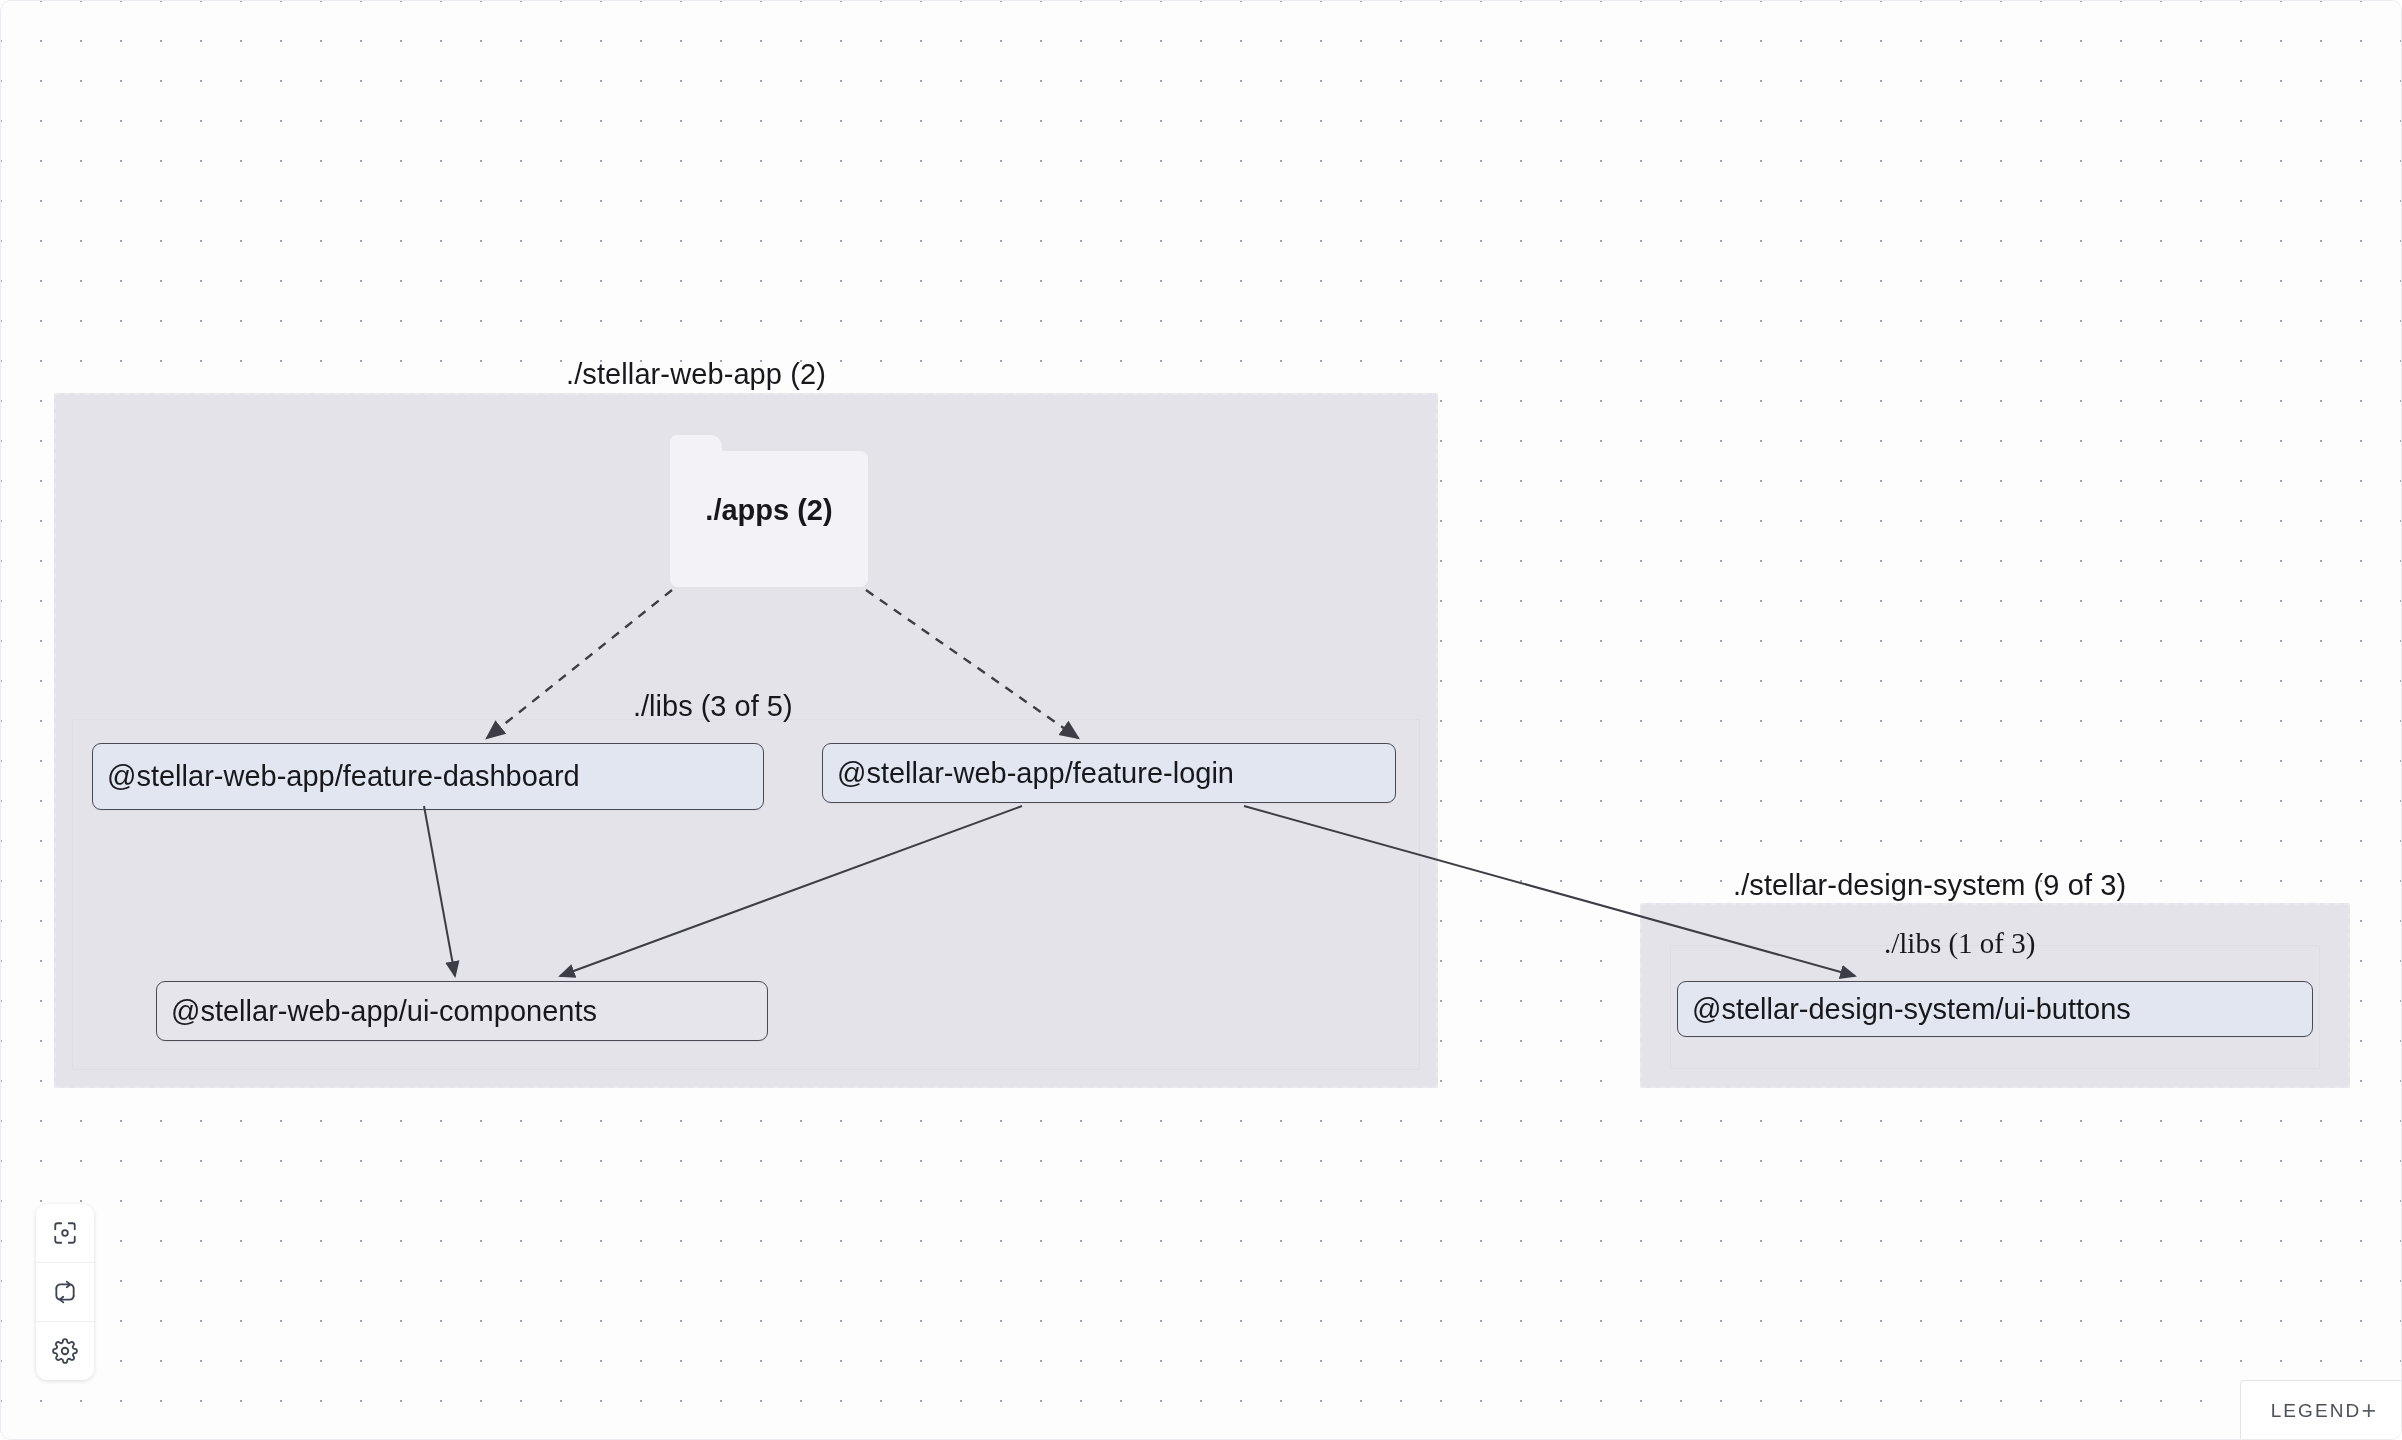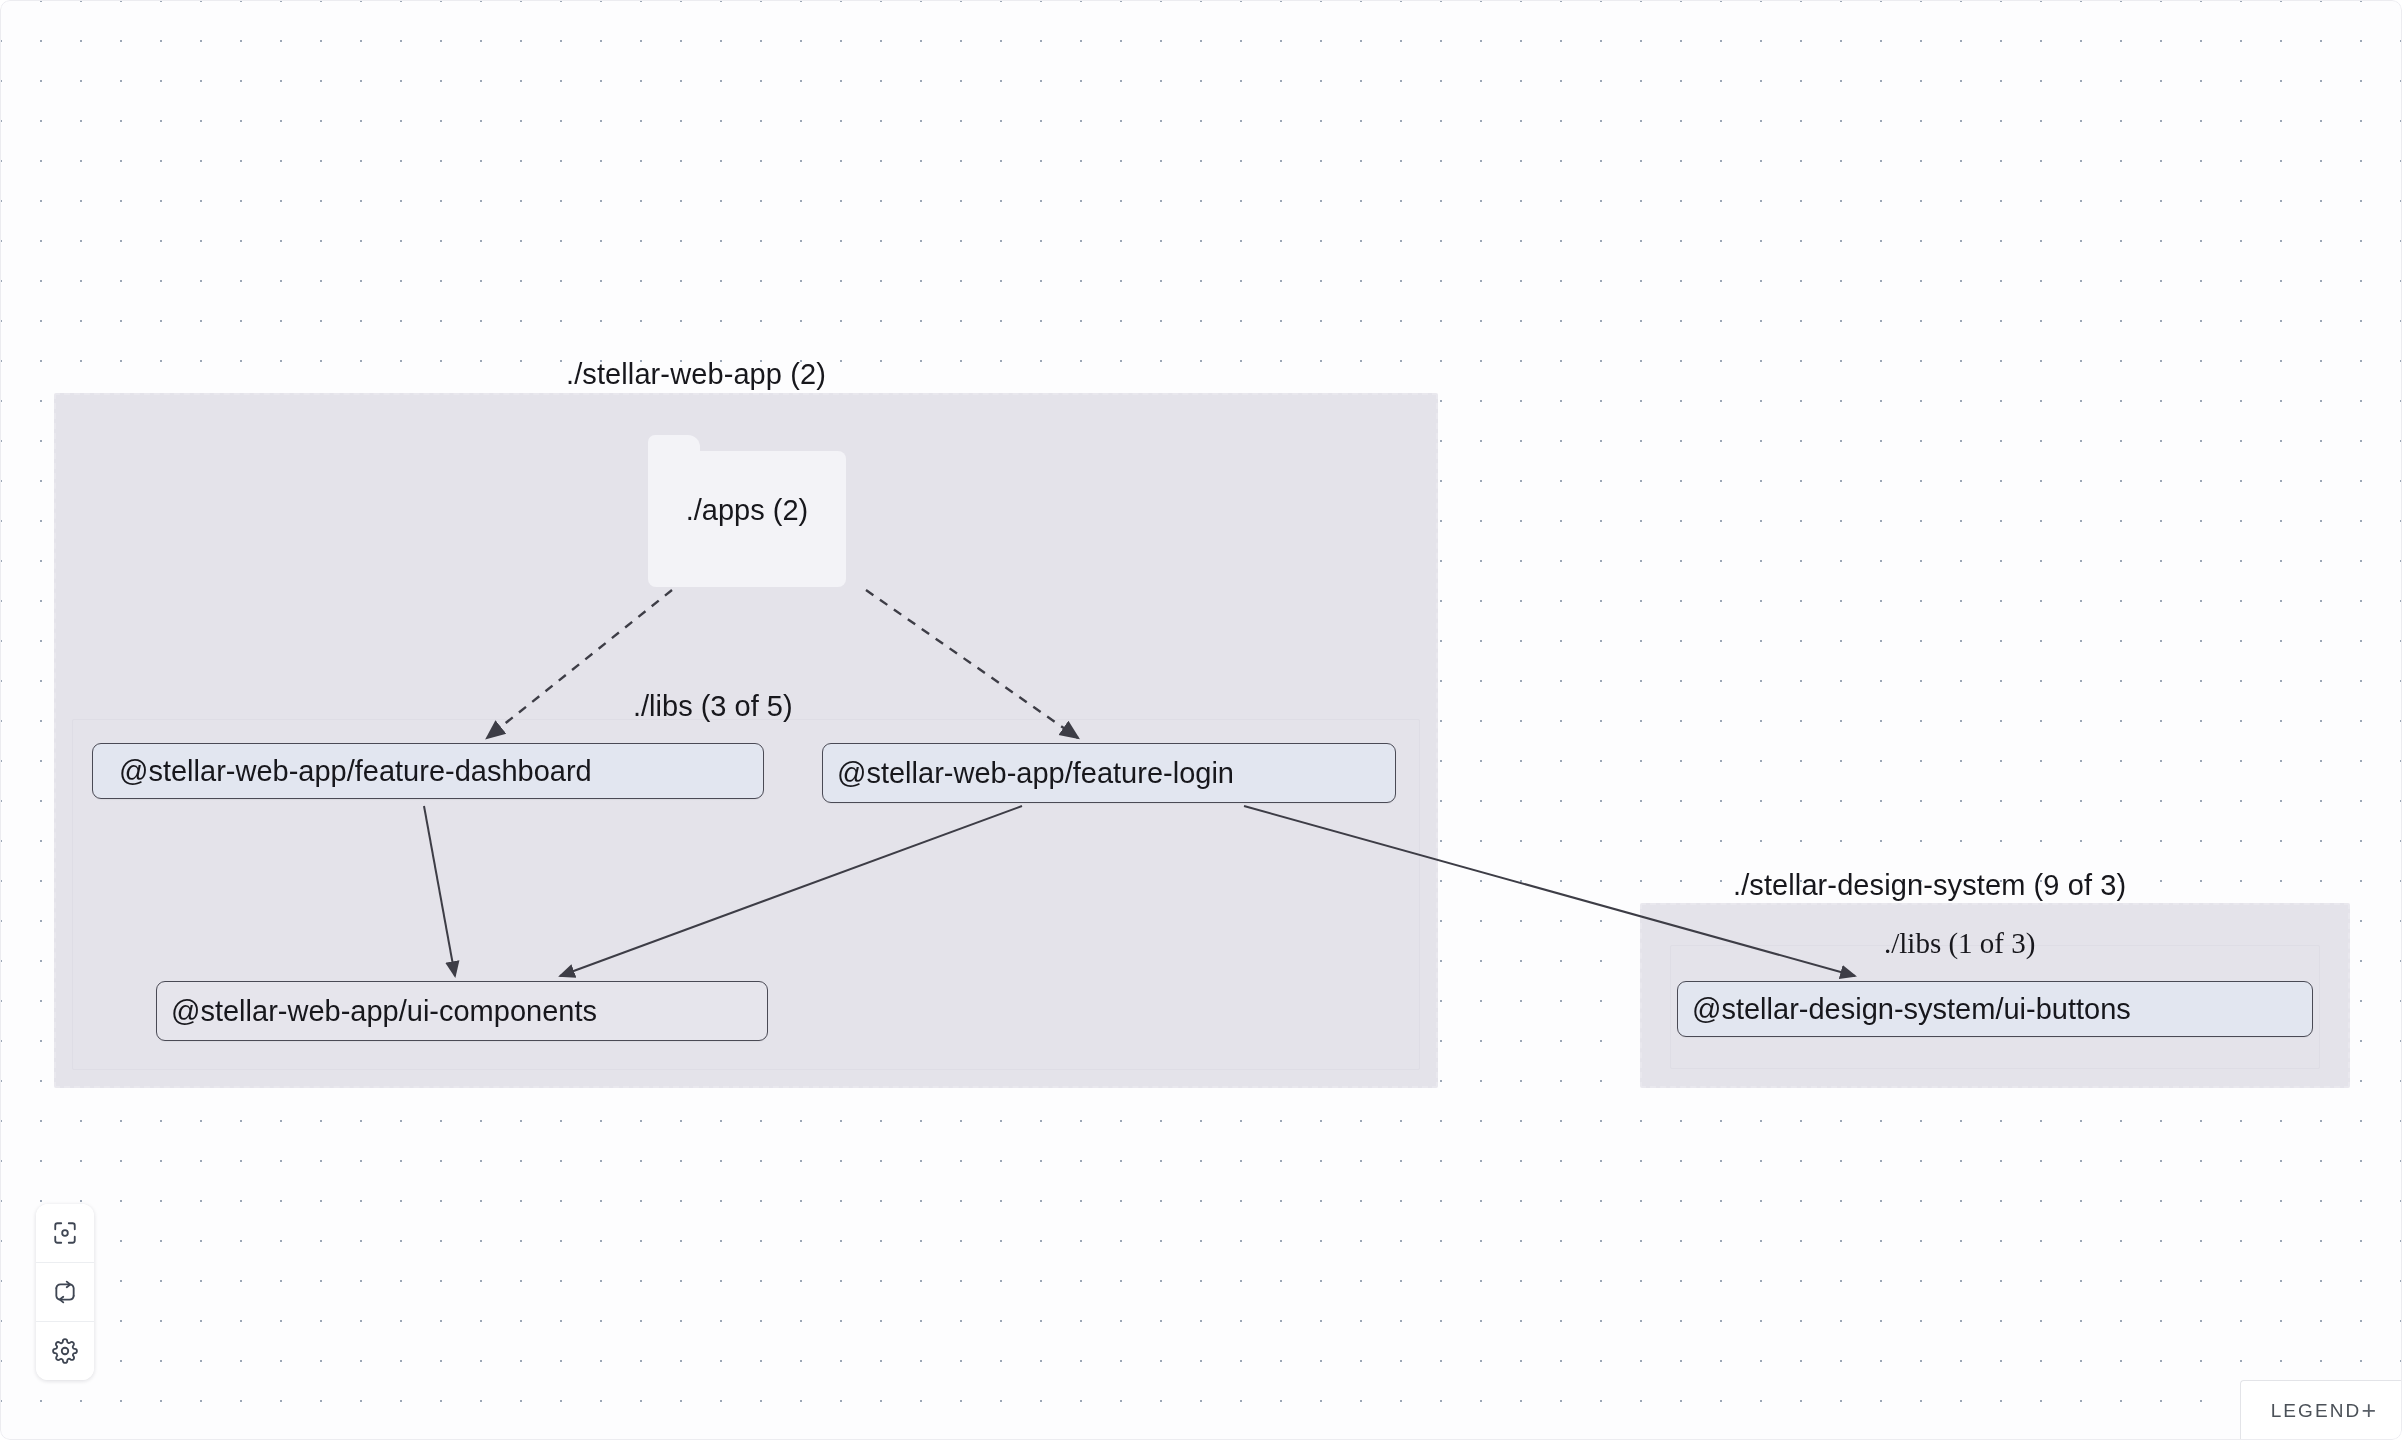--- a/index.html
+++ b/index.html
@@ -211,28 +211,28 @@
 
     <line x1="866" y1="590" x2="1078" y2="738" stroke="#3d3d46" stroke-width="2.4" stroke-dasharray="9 8" marker-end="url(#arrowhead)"></line>
 
     <line x1="424" y1="806" x2="455" y2="976" stroke="#3d3d46" stroke-width="2" marker-end="url(#arrowhead)"></line>
 
     <line x1="1022" y1="806" x2="560" y2="976" stroke="#3d3d46" stroke-width="2" marker-end="url(#arrowhead)"></line>
 
     <line x1="1244" y1="806" x2="1855" y2="976" stroke="#3d3d46" stroke-width="2" marker-end="url(#arrowhead)"></line>
   </svg>
 
-  <div class="folder" style="left:648px; top:435px; width:198px; height:152px;">
+  <div class="folder" style="left:670px; top:435px; width:198px; height:152px;font-weight:bold;">
     <div class="folder-tab"></div>
     <div class="folder-body">
       <span class="folder-label">./apps (2)</span>
     </div>
   </div>
 
-  <div class="node" style="left:92px; top:743px; width:672px; height:56px;padding-left:12px;">
+  <div class="node" style="left:92px; top:743px; width:672px; height:67px;">
     <span class="node-label">@stellar-web-app/feature-dashboard</span>
   </div>
 
   <div class="node" style="left:822px; top:743px; width:574px; height:60px;">
     <span class="node-label">@stellar-web-app/feature-login</span>
   </div>
 
   <div class="node muted" style="left:148px; top:981px; width:612px; height:60px;">
     <span class="node-label">@stellar-web-app/ui-components</span>
   </div>

